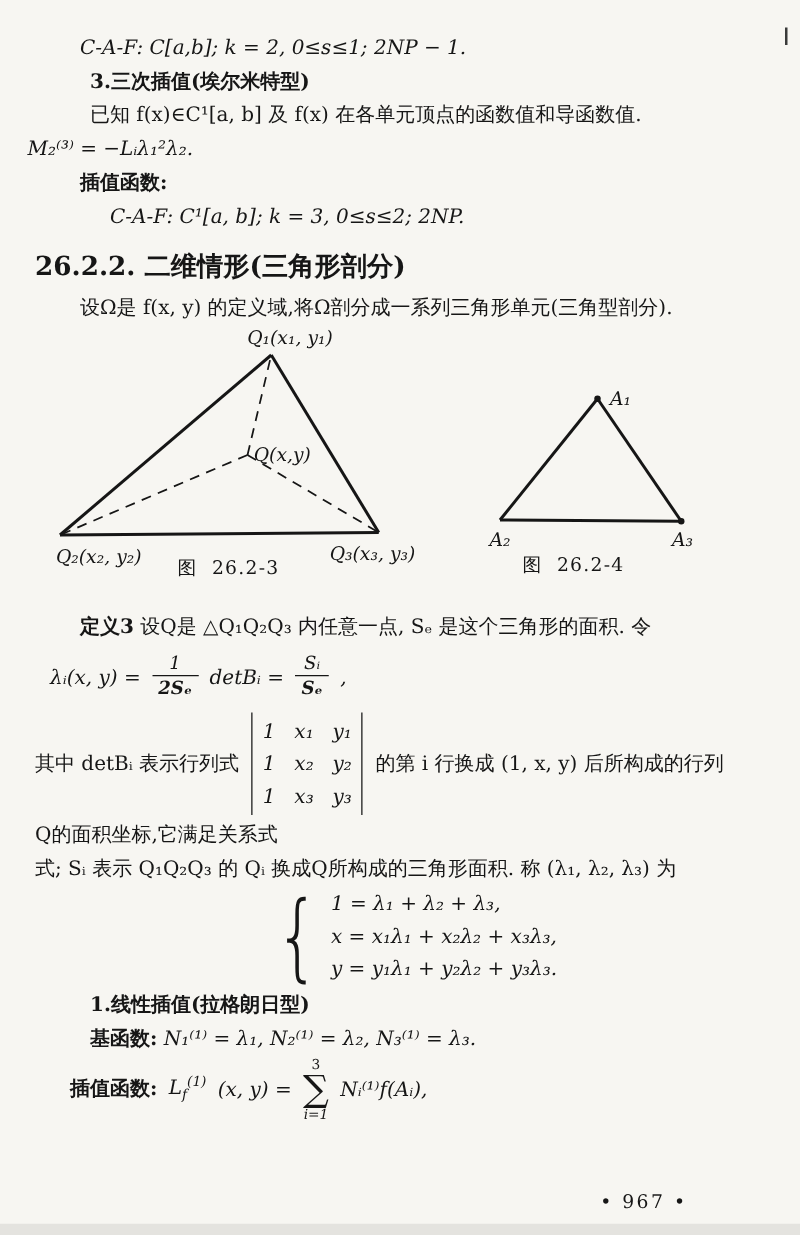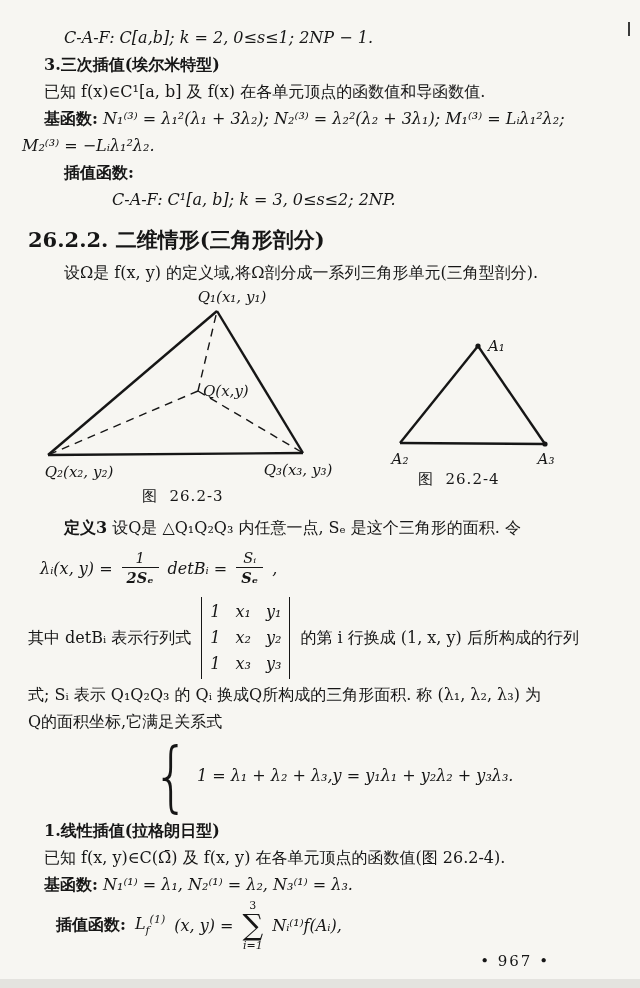--- a/index.html
+++ b/index.html
@@ -10,40 +10,40 @@
     color:#161616;
     position:relative;
     overflow:hidden;
   }
   .page { padding:24px 20px 0 40px; }
   .row { font-size:16px; line-height:27px; white-space:nowrap; }
   .math { font-style:italic; }
   .hd { font-weight:bold; }
 
   .indent24 { margin-left:24px; }
-  .indent16 { margin-left:4px; }
+  .indent16 { margin-left:32px; }
   .indent36 { margin-left:36px; }
-  .indent100 { margin-left:72px; }
+  .indent100 { margin-left:48px; }
   .outdent  { margin-left:-18px; }
   .outdent12 { margin-left:-12px; }
 
   .section-heading {
     font-size:21px; font-weight:bold; line-height:30px;
     margin:12px 0 4px -12px; white-space:nowrap;
   }
 
   
   .figures { position:relative; height:228px; width:640px; margin-left:-40px; }
   .fig-svg { position:absolute; }
   .fig1 { left:22px; top:0; }
   .fig2 { left:375px; top:40px; }
   .caption {
     position:absolute; font-size:15px; white-space:pre; letter-spacing:1px;
   }
-  .cap1 { left:142px; top:201px; }
+  .cap1 { left:142px; top:186px; }
   .cap2 { left:418px; top:184px; }
   svg text { font-family:"DejaVu Serif","DejaVu Sans",serif; font-size:15px; font-style:italic; fill:#161616; }
 
   
   .lambda-row {
     display:flex; justify-content:flex-start; align-items:center; gap:9px;
     height:54px; font-size:16px;
   }
   .frac { display:inline-flex; flex-direction:column; align-items:center; line-height:1.2; font-size:14.5px; font-style:italic; }
   .frac .den { border-top:1.3px solid #161616; padding:1px 5px 0 5px;font-weight:bold; }
@@ -54,21 +54,21 @@
   .det-matrix {
     display:grid; grid-template-columns:auto auto auto;
     column-gap:15px; row-gap:0;
     border-left:1.6px solid #161616; border-right:1.6px solid #161616;
     padding:2px 8px; font-style:italic; line-height:26px; font-size:16px;
   }
 
   
   .system { display:flex; justify-content:center; align-items:center; height:82px; }
   .brace { font-size:76px; font-weight:300; line-height:76px; font-family:"DejaVu Sans",sans-serif; transform:scaleX(.75); margin-right:2px; }
-  .sys-lines { display:flex; font-style:italic; font-size:16px; line-height:26px; }
+  .sys-lines { display:flex; flex-direction:column; font-style:italic; font-size:16px; line-height:26px; }
 
   
   .interp-row { display:flex; align-items:center; gap:9px; margin-left:16px; height:54px; font-size:16px; white-space:nowrap; }
   .sum { display:inline-flex; flex-direction:column; align-items:center; line-height:1; }
   .sum .stop { font-size:11px; }
   .sum .sigma { font-size:29px; line-height:1; }
   .sum .sbot { font-size:11px; font-style:italic; }
 
   sub.opsub { font-size:11px; font-style:italic; }
   sup.opsup { font-size:11px; font-style:italic; }
@@ -82,24 +82,20 @@
 </style>
 </head>
 <body>
 
 <div class="page">
 
   <div class="row math indent24">C-A-F:  C[a,b];  k = 2, 0≤s≤1;  2NP − 1.</div>
   <div class="row hd indent16">3.三次插值(埃尔米特型)</div>
   <div class="row indent16">已知 f(x)∈C¹[a, b] 及 f(x) 在各单元顶点的函数值和导函数值.</div>
 
-  <div class="row indent16">
-    <span class="hd">基函数:</span>
-    <span class="math">N₁⁽³⁾ = λ₁²(λ₁ + 3λ₂); N₂⁽³⁾ = λ₂²(λ₂ + 3λ₁); M₁⁽³⁾ = Lᵢλ₁²λ₂;</span>
-  </div>
   <div class="row math outdent">M₂⁽³⁾ = −Lᵢλ₁²λ₂.</div>
 
   <div class="row hd indent24">插值函数:</div>
 
 
   <div class="row math indent100">C-A-F:  C¹[a, b];  k = 3, 0≤s≤2;  2NP.</div>
 
   <div class="section-heading">26.2.2. 二维情形(三角形剖分)</div>
   <div class="row indent24">设Ω是 f(x, y) 的定义域,将Ω剖分成一系列三角形单元(三角型剖分).</div>
 
@@ -159,33 +155,33 @@
       <span>1</span>
       <span>x₂</span>
       <span>y₂</span>
       <span>1</span>
       <span>x₃</span>
       <span>y₃</span>
     </span>
     <span>的第 i 行换成 (1, x, y) 后所构成的行列</span>
   </div>
 
+  <div class="row outdent12">Q的面积坐标,它满足关系式</div>
   <div class="row outdent12">式; Sᵢ 表示 Q₁Q₂Q₃ 的 Qᵢ 换成Q所构成的三角形面积. 称 (λ₁, λ₂, λ₃) 为</div>
-  <div class="row outdent12">Q的面积坐标,它满足关系式</div>
 
   <div class="system">
     <span class="brace">{</span>
     <span class="sys-lines">
       <span>1 = λ₁ + λ₂ + λ₃,</span>
+      <span>x = x₁λ₁ + x₂λ₂ + x₃λ₃,</span>
       <span>y = y₁λ₁ + y₂λ₂ + y₃λ₃.</span>
     </span>
   </div>
 
   <div class="row hd indent16">1.线性插值(拉格朗日型)</div>
-  <div class="row indent16">已知 f(x, y)∈C(Ω̄) 及 f(x, y) 在各单元顶点的函数值(图 26.2-4).</div>
 
   <div class="row indent16">
     <span class="hd">基函数:</span>
     <span class="math">N₁⁽¹⁾ = λ₁,  N₂⁽¹⁾ = λ₂,  N₃⁽¹⁾ = λ₃.</span>
   </div>
 
   <div class="interp-row">
     <span class="hd">插值函数:</span>
     <span class="math"><span>L</span><sub class="opsub">f</sub><sup class="opsup">(1)</sup></span>
     <span class="math">(x, y) =</span>

